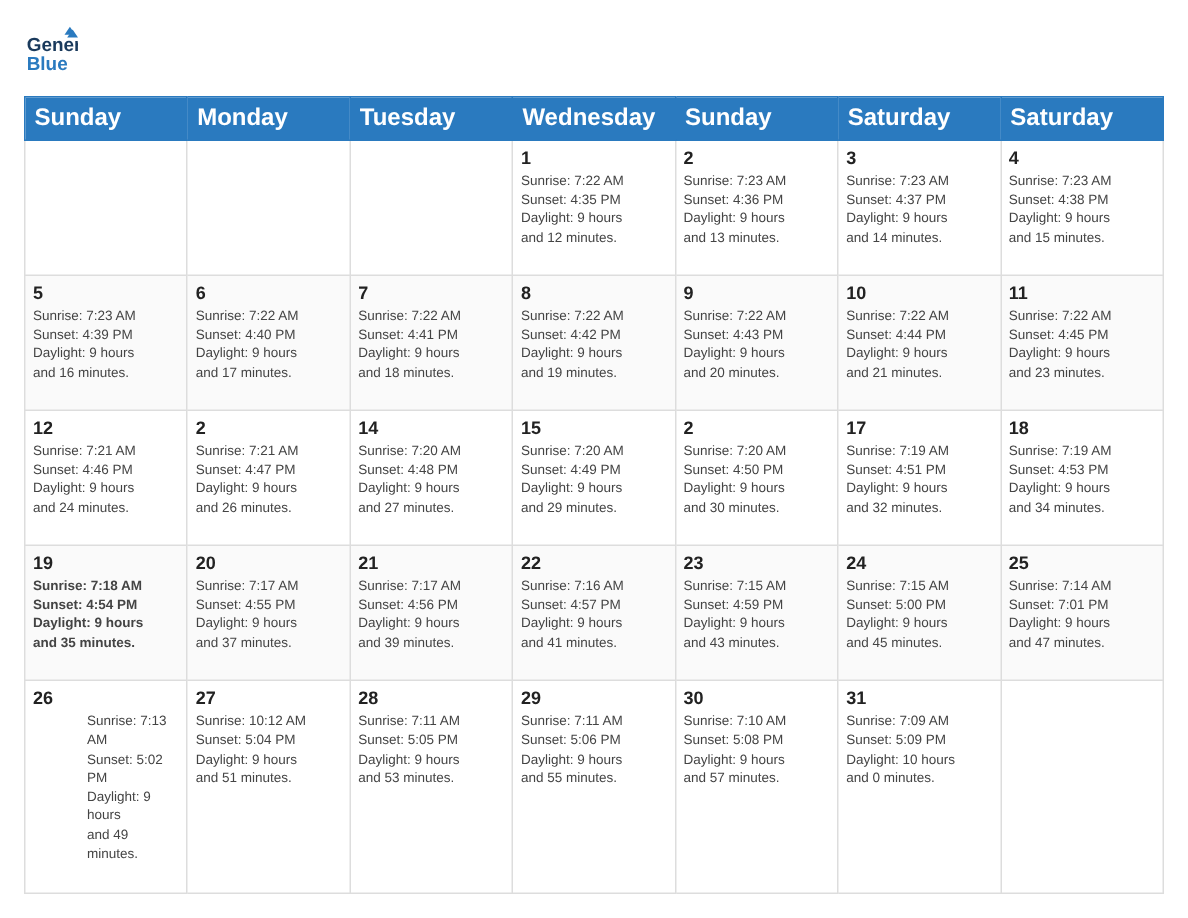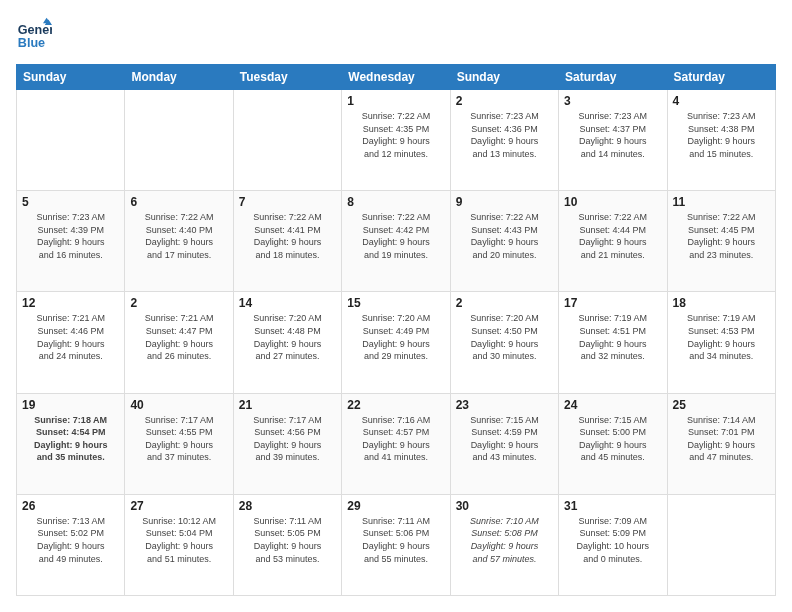--- a/index.html
+++ b/index.html
@@ -49,21 +49,21 @@
       border: 1px solid #ccc;
       border-collapse: collapse;
       width: 100%;
       table-layout: fixed;
     }
     .calendar th {
       background: #2a7abf;
       color: #fff;
       text-align: left;
       padding: 5px 6px;
-      font-size: 12px;
+      font-size: 16px;
       border: 1px solid #2a7abf;
     }
     .calendar td {
       border: 1px solid #ddd;
       vertical-align: top;
       padding: 4px 5px;
       font-size: 9.5px;
       color: #333;
       height: 80px;
     }
@@ -71,21 +71,20 @@
       font-size: 12px;
       font-weight: bold;
       color: #222;
       display: block;
       margin-bottom: 2px;
     }
     .day-info {
       font-size: 9px;
       color: #444;
       line-height: 1.4;
-      text-align: center;
     }
     .empty-cell {
       background: #f9f9f9;
     }
     tr:nth-child(even) td {
       background: #fafafa;
     }
     tr:nth-child(odd) td {
       background: #fff;
     }
@@ -262,21 +261,21 @@
         </tr>
         <tr>
           <td>
             <span class="day-num">19</span>
             <div class="day-info" style="white-space: pre-line; font-weight: bold;">Sunrise: 7:18 AM
 Sunset: 4:54 PM
 Daylight: 9 hours
 and 35 minutes.</div>
           </td>
           <td>
-            <span class="day-num">40</span>
+            <span class="day-num">20</span>
             <div class="day-info" style="white-space: pre-line;">Sunrise: 7:17 AM
 Sunset: 4:55 PM
 Daylight: 9 hours
 and 37 minutes.</div>
           </td>
           <td>
             <span class="day-num">21</span>
             <div class="day-info" style="white-space: pre-line;">Sunrise: 7:17 AM
 Sunset: 4:56 PM
 Daylight: 9 hours
@@ -307,21 +306,21 @@
             <span class="day-num">25</span>
             <div class="day-info" style="white-space: pre-line;">Sunrise: 7:14 AM
 Sunset: 7:01 PM
 Daylight: 9 hours
 and 47 minutes.</div>
           </td>
         </tr>
         <tr>
           <td>
             <span class="day-num">26</span>
-            <div class="day-info" style="white-space: pre-line;">Sunrise: 7:13 AM
+            <div class="day-info" style="white-space: pre-line; margin-left: 36px;">Sunrise: 7:13 AM
 Sunset: 5:02 PM
 Daylight: 9 hours
 and 49 minutes.</div>
           </td>
           <td>
             <span class="day-num">27</span>
             <div class="day-info" style="white-space: pre-line;">Sunrise: 10:12 AM
 Sunset: 5:04 PM
 Daylight: 9 hours
 and 51 minutes.</div>
@@ -335,21 +334,21 @@
           </td>
           <td>
             <span class="day-num">29</span>
             <div class="day-info" style="white-space: pre-line;">Sunrise: 7:11 AM
 Sunset: 5:06 PM
 Daylight: 9 hours
 and 55 minutes.</div>
           </td>
           <td>
             <span class="day-num">30</span>
-            <div class="day-info" style="white-space: pre-line; font-style: italic;">Sunrise: 7:10 AM
+            <div class="day-info" style="white-space: pre-line;">Sunrise: 7:10 AM
 Sunset: 5:08 PM
 Daylight: 9 hours
 and 57 minutes.</div>
           </td>
           <td>
             <span class="day-num">31</span>
             <div class="day-info" style="white-space: pre-line;">Sunrise: 7:09 AM
 Sunset: 5:09 PM
 Daylight: 10 hours
 and 0 minutes.</div>

